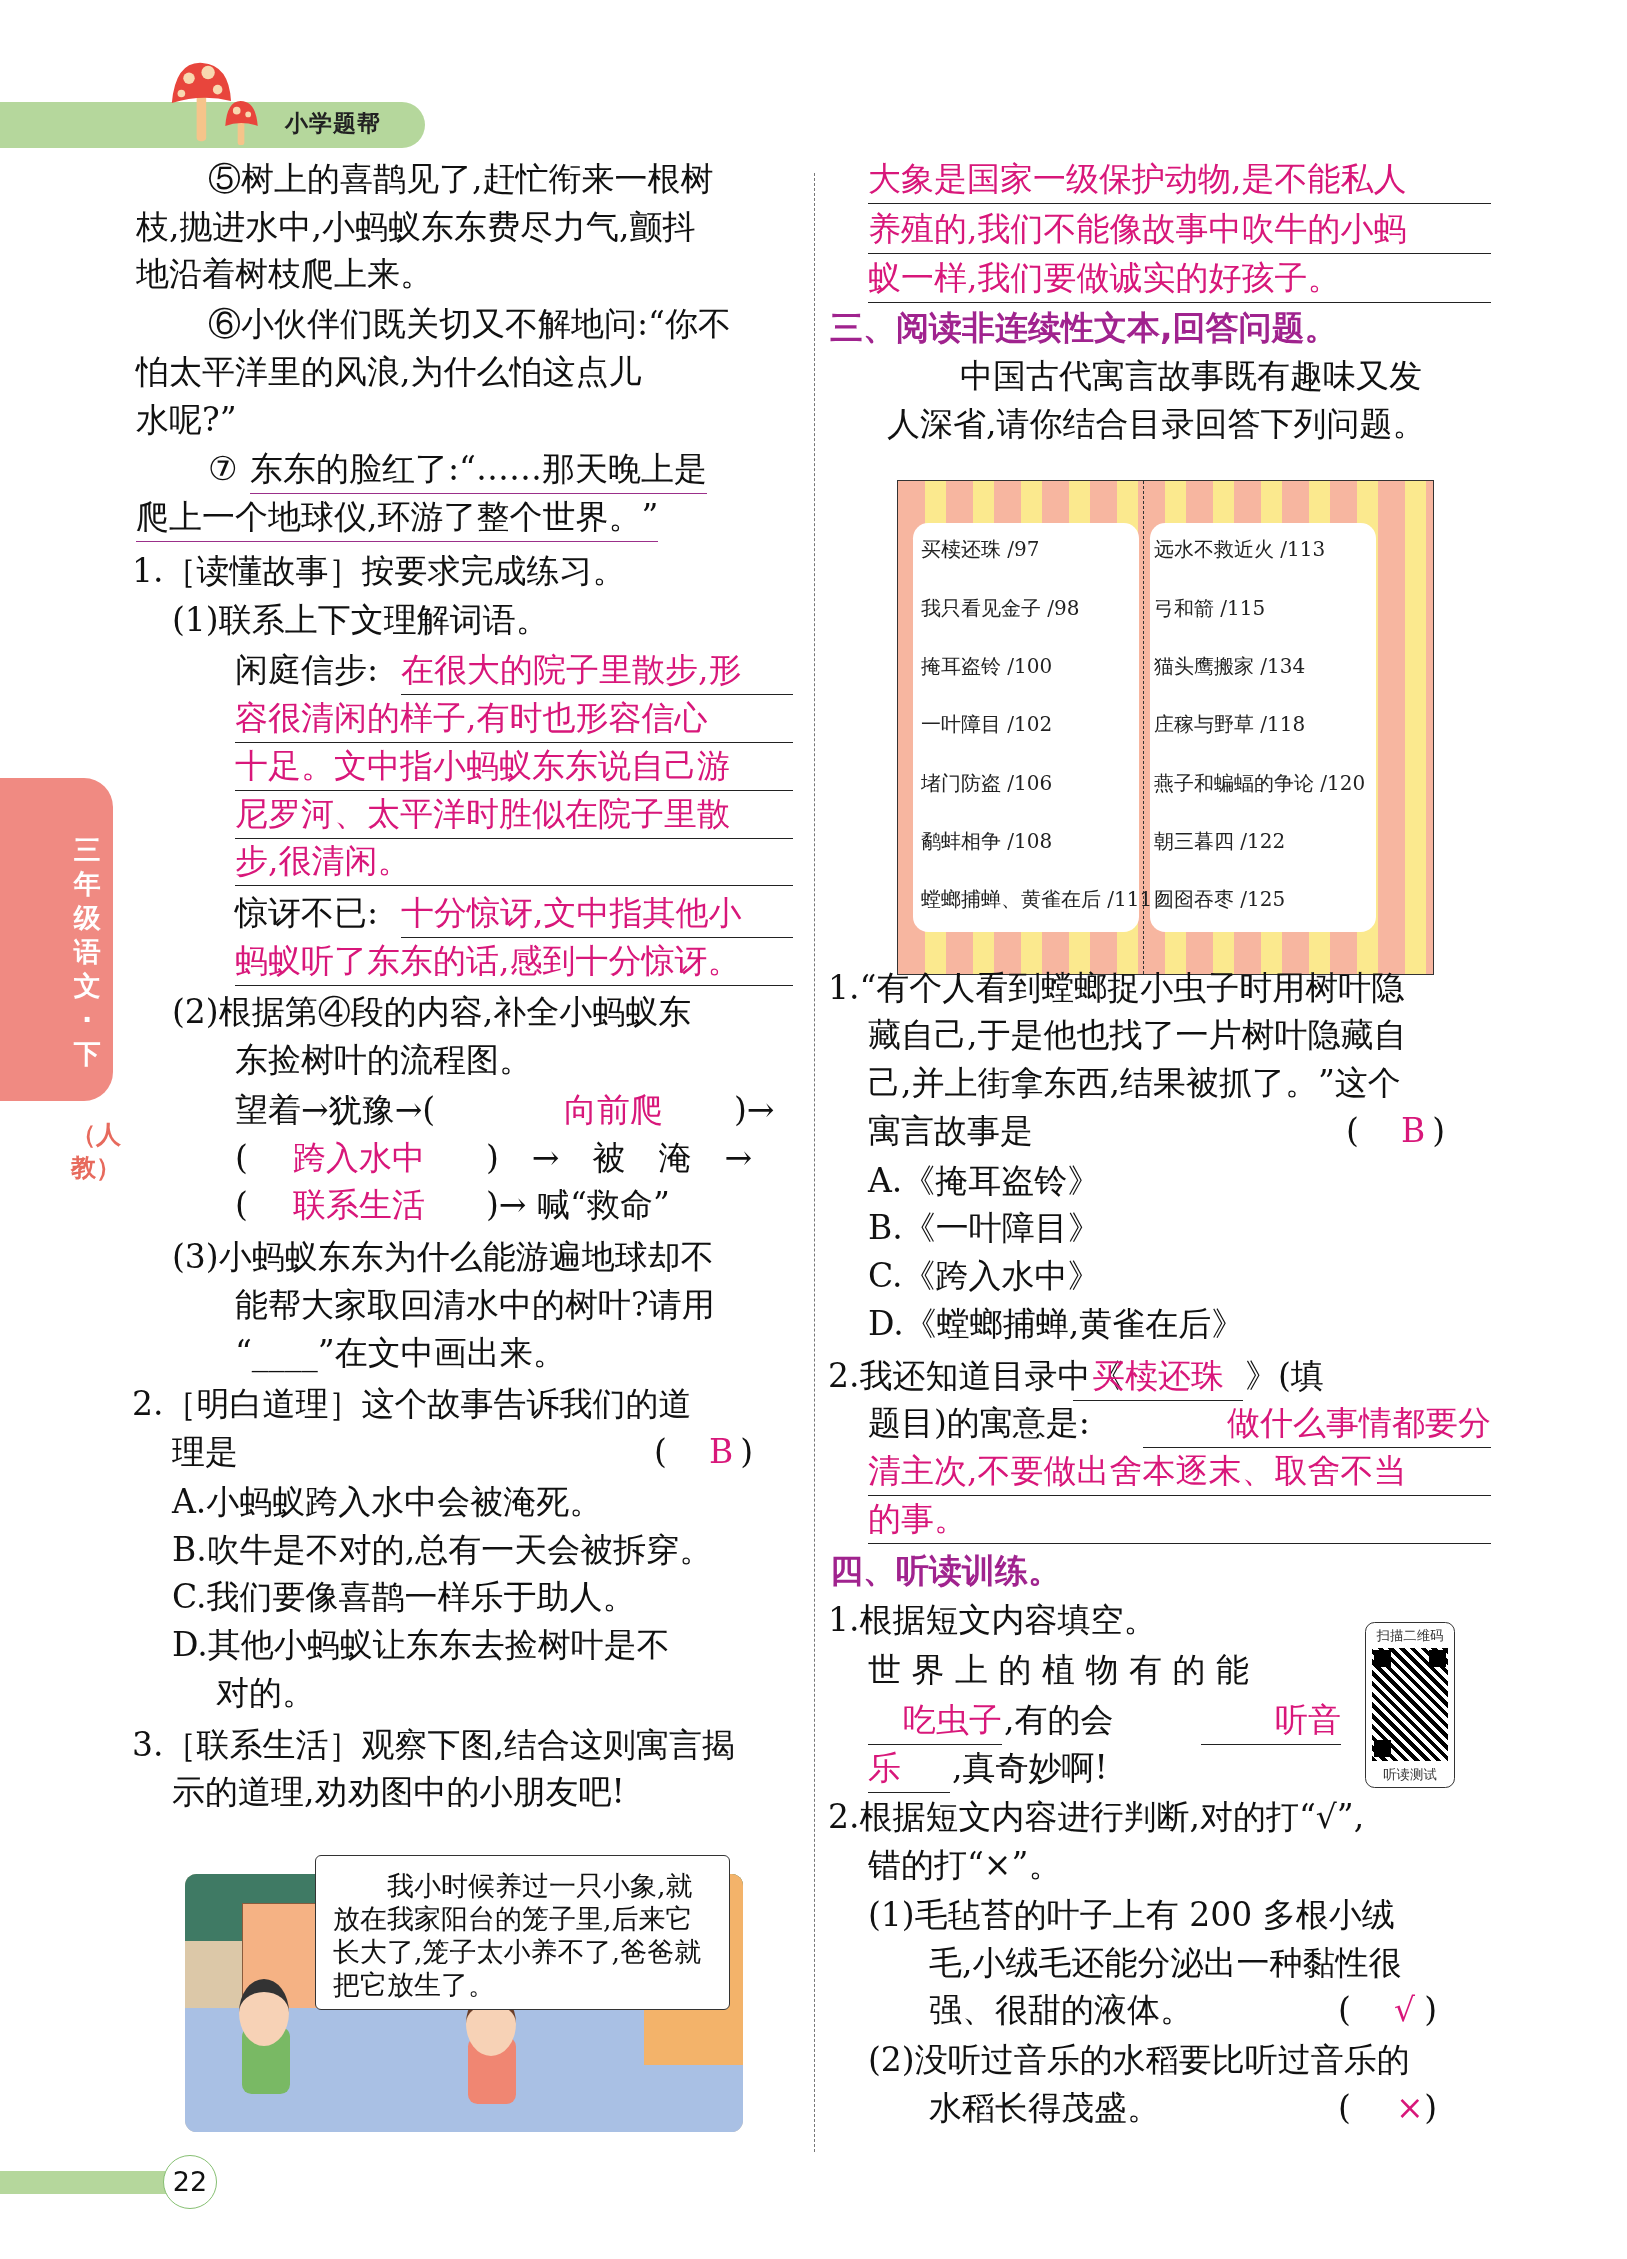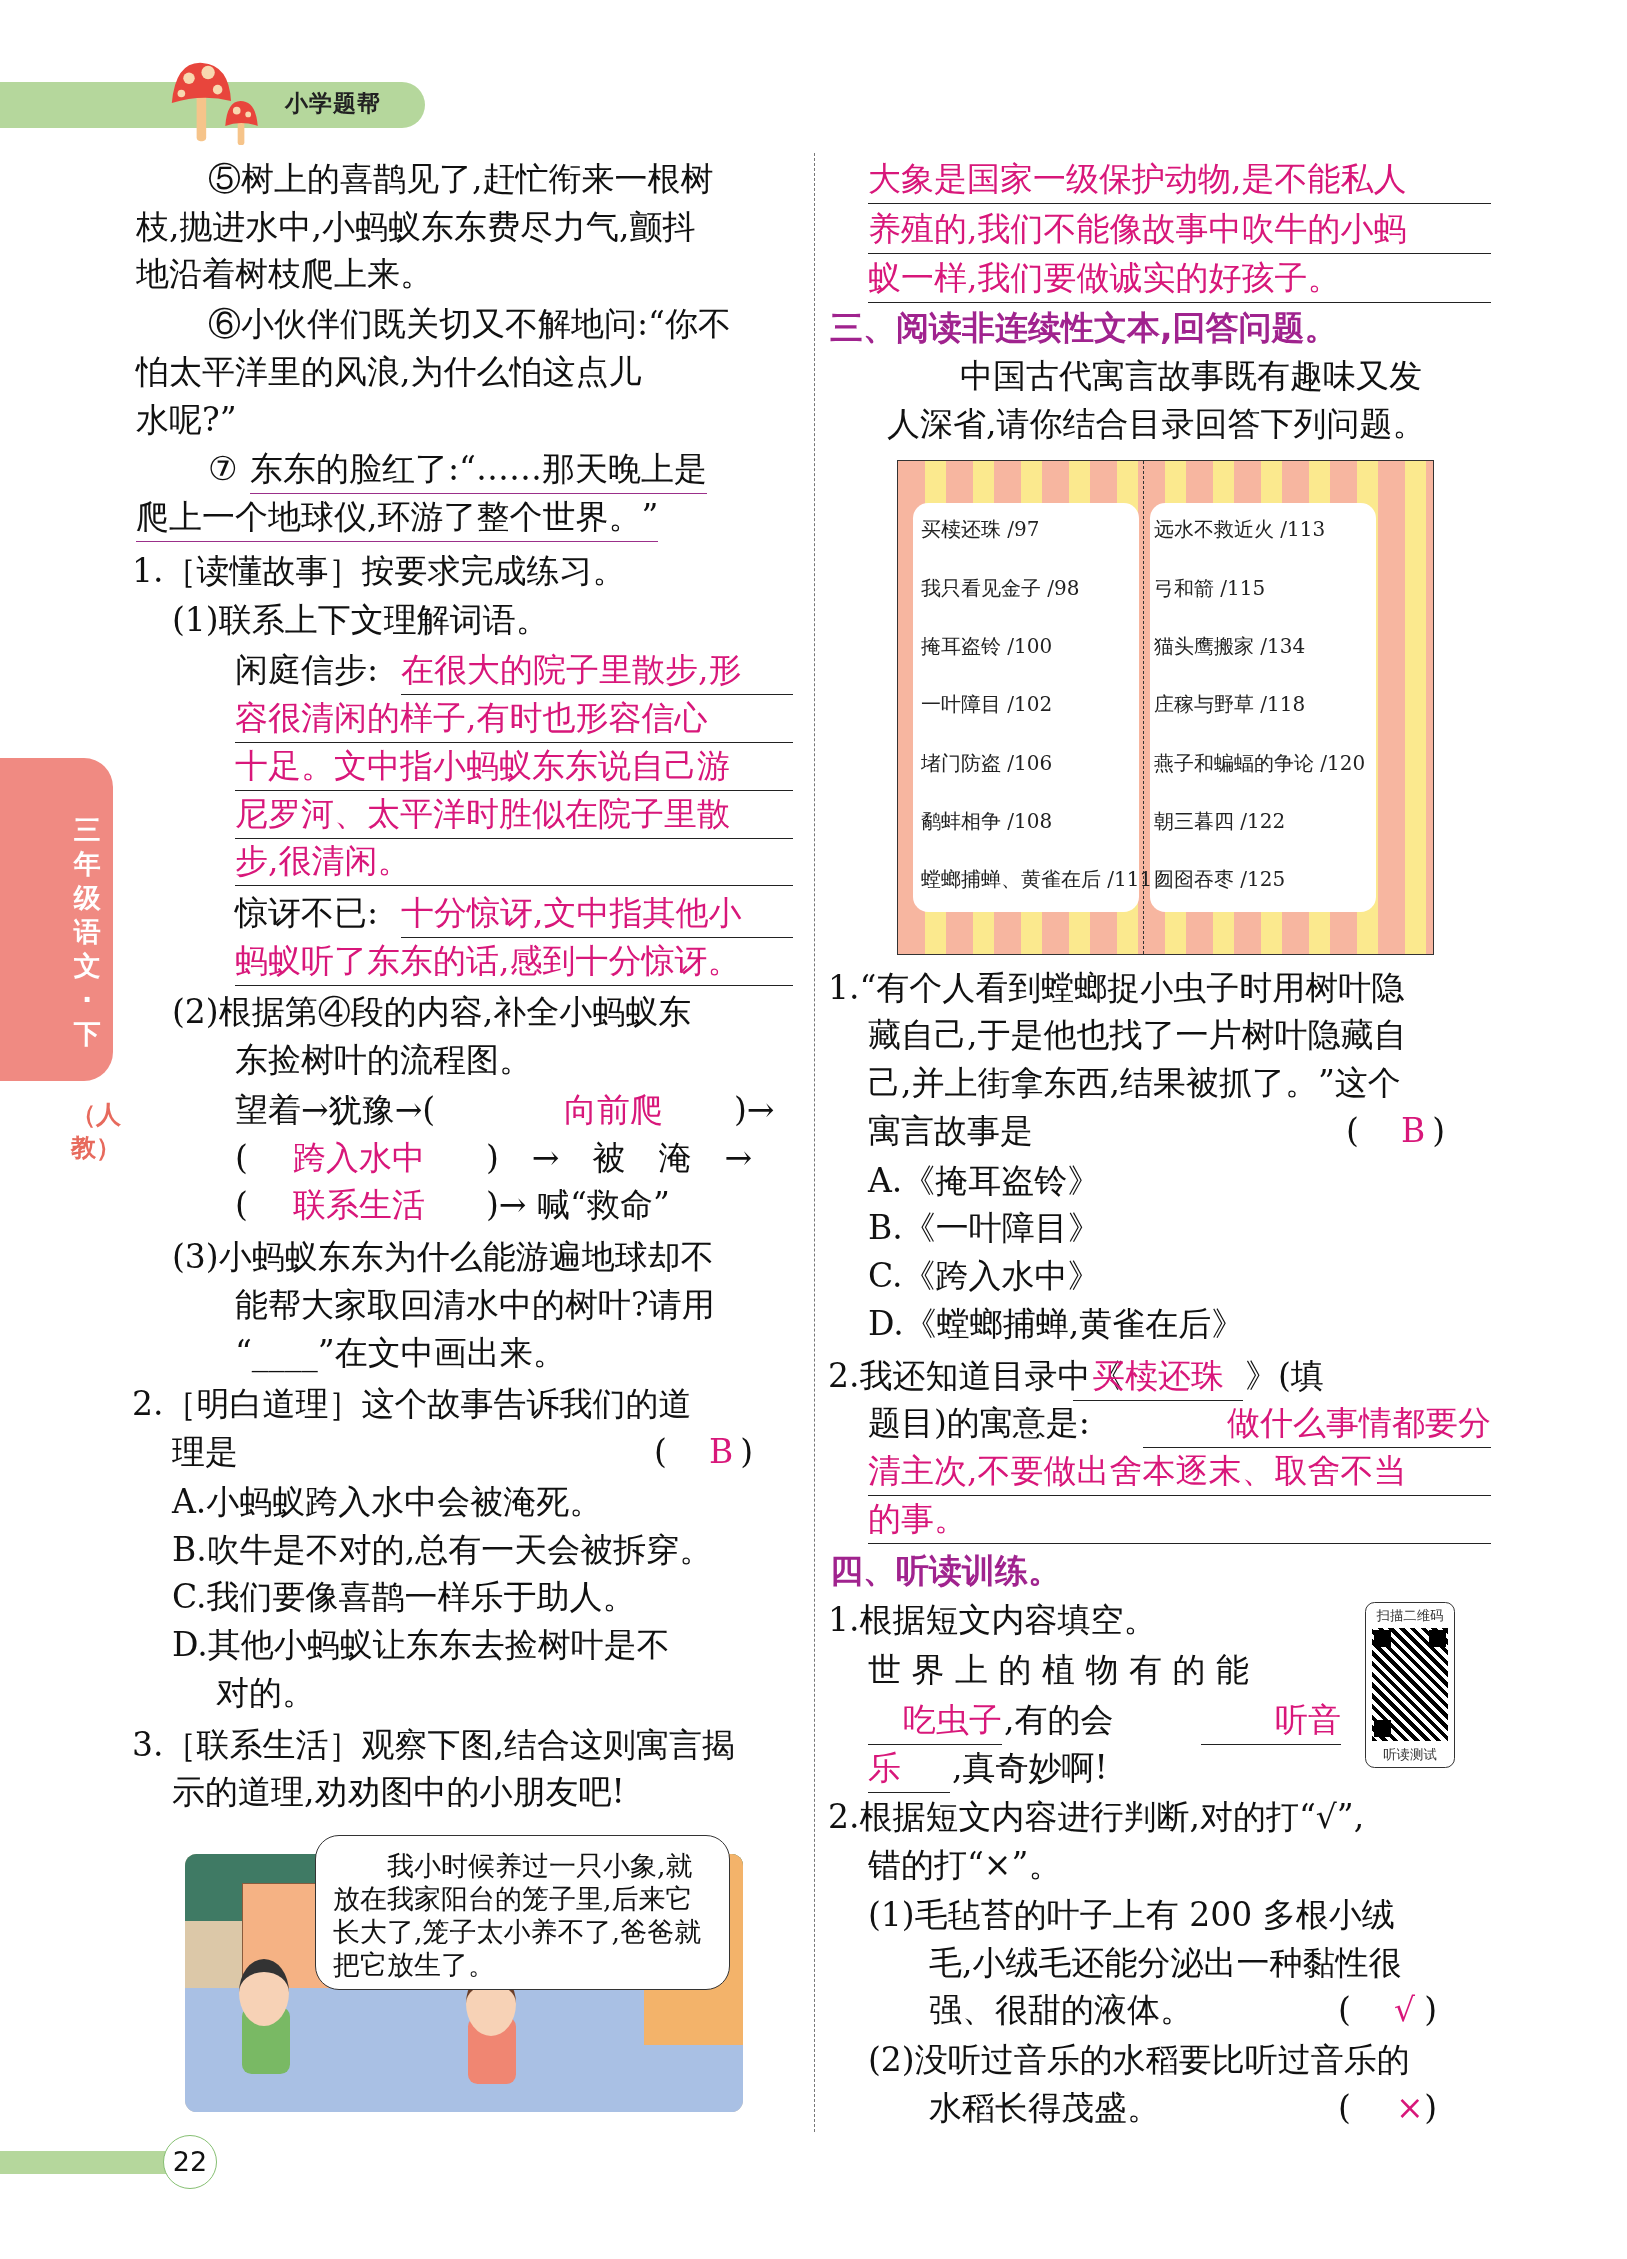--- a/index.html
+++ b/index.html
@@ -1,18 +1,18 @@
 <!DOCTYPE html>
 <html><head>
 <meta charset="utf-8">
 <style>
   html, body { margin:0; padding:0; background:#fff; }
   body { width:1628px; height:2260px; position:relative; overflow:hidden;
          font-family:"DejaVu Serif", serif; color:#111; }
-  .abs { position:absolute; }
+  .abs { position:absolute;margin-top:20px; }
   
   .hdr-bar { left:0; top:82px; width:425px; height:46px; background:#b5d79c; border-radius:0 25px 25px 0; }
   .hdr-title { left:285px; top:88px; font-family:"DejaVu Sans", sans-serif; font-size:23px; font-weight:bold; color:#222; letter-spacing:1px; }
   .mush { position:absolute; }
   
   .side-tab { left:0; top:758px; width:113px; height:323px; background:#f08a82; border-radius:0 29px 29px 0; }
   .side-text { left:71px; top:813px; width:32.5px; color:#fff; font-family:"DejaVu Sans", sans-serif; font-weight:bold; font-size:27px; line-height:34px; text-align:center; }
   .side-pub { left:71px; top:1099px; width:32.5px; color:#e76a5d; font-family:"DejaVu Sans", sans-serif; font-weight:bold; font-size:25px; line-height:32.5px; text-align:center; }
   
   .divider { left:814px; top:153px; height:1979px; border-left:1.9px dashed #777; }
@@ -32,21 +32,21 @@
   .qr-top, .qr-bot { position:absolute; left:0; width:88px; text-align:center; font-size:13.4px; color:#333; }
   .qr-code { position:absolute; left:5.7px; top:25px; width:76px; height:113px;
              background:
                linear-gradient(#000,#000) 1.9px 1.9px/17px 17px no-repeat,
                linear-gradient(#000,#000) 57px 1.9px/17px 17px no-repeat,
                linear-gradient(#000,#000) 1.9px 92px/17px 17px no-repeat,
                repeating-linear-gradient(45deg,#000 0 3.8px,#fff 3.8px 7.6px),
                #fff; }
   
   .cartoon { left:185px; top:1854px; width:558px; height:258px; border-radius:11.5px; overflow:hidden; background:#dcc8a8; }
-  .bubble { left:315px; top:1835px; width:413px; height:153px; background:#fff; border:1.9px solid #333; border-radius:24px; }
+  .bubble { left:315px; top:1835px; width:413px; height:153px; background:#fff; border:1.9px solid #333; border-radius:6px; }
   .bubble-text { position:absolute; left:17px; top:13.4px; width:382px; font-size:27px; line-height:33px; color:#111; white-space:normal; text-indent:2em; }
   
   .foot-bar { left:0; top:2151px; width:170px; height:23px; background:#b5d79c; }
   .page-num { left:163px; top:2135px; width:52px; height:52px; border:1.9px solid #86bf72; border-radius:50%; background:#fff;
               text-align:center; line-height:52px; font-family:"DejaVu Sans", sans-serif; font-size:27px; color:#111; }
 </style>
 </head>
 <body>
 
 <div class="abs hdr-bar"></div>

